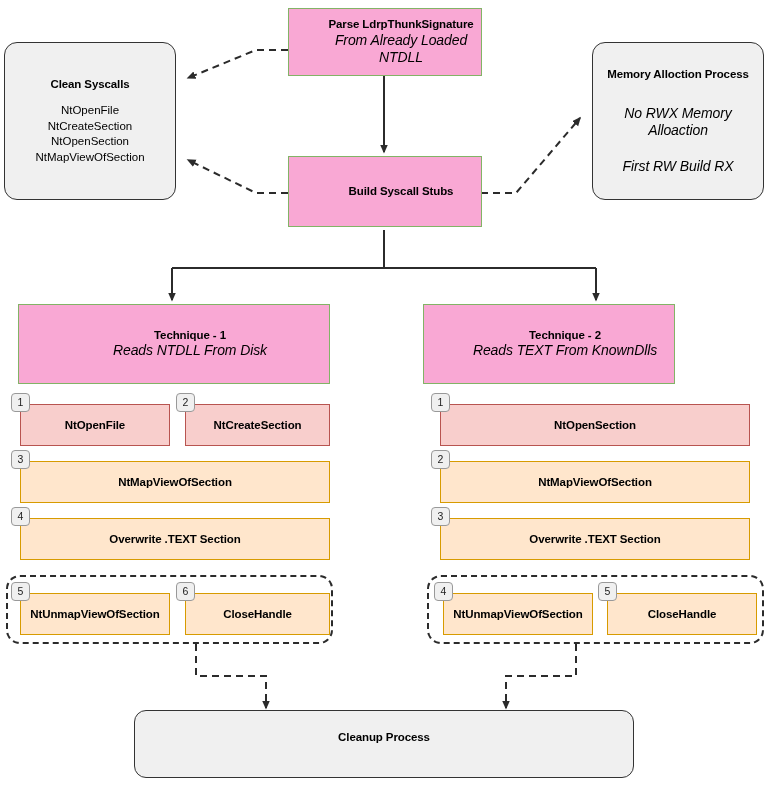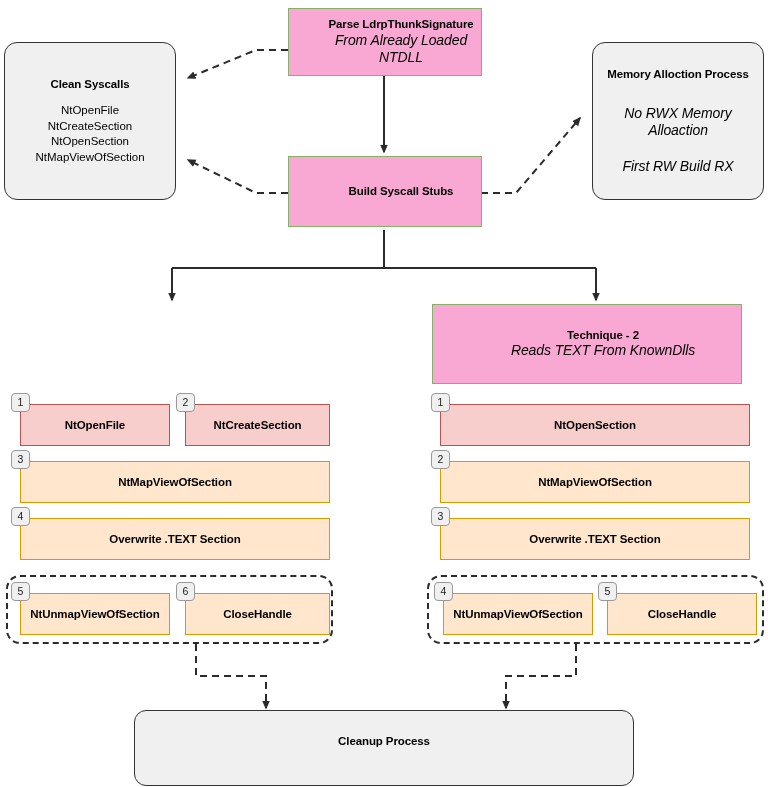--- a/index.html
+++ b/index.html
@@ -160,22 +160,26 @@
   <div class="node grey" style="left:592px; top:42px; width:172px; height:158px;">
     <div class="title" style="margin-bottom:24px;">Memory Alloction Process</div>
     <div class="sub" style="margin-bottom:18px;">No RWX Memory Alloaction</div>
     <div class="sub">First RW Build RX</div>
   </div>
 
   <div class="node green" style="left:288px; top:156px; width:194px; height:71px;">
     <div class="title">Build Syscall Stubs</div>
   </div>
 
-
-  <div class="node green" style="left:432px; top:304px; width:310px; height:80px;">
+  <div class="node green" style="left:18px; top:304px; width:312px; height:80px;">
+    <div class="title">Technique - 1</div>
+    <div class="sub">Reads NTDLL From Disk</div>
+  </div>
+
+  <div class="node green" style="left:423px; top:304px; width:252px; height:80px;">
     <div class="title">Technique - 2</div>
     <div class="sub">Reads TEXT From KnownDlls</div>
   </div>
 
   <div class="node pink" style="left:20px; top:404px; width:150px; height:42px;">
     <div class="title">NtOpenFile</div>
   </div>
   <div class="badge" style="left:11px; top:393px;">1</div>
 
   <div class="node pink" style="left:185px; top:404px; width:145px; height:42px;">
@@ -225,17 +229,17 @@
   <div class="node orange" style="left:443px; top:593px; width:150px; height:42px;">
     <div class="title">NtUnmapViewOfSection</div>
   </div>
   <div class="badge" style="left:434px; top:582px;">4</div>
 
   <div class="node orange" style="left:607px; top:593px; width:150px; height:42px;">
     <div class="title">CloseHandle</div>
   </div>
   <div class="badge" style="left:598px; top:582px;">5</div>
 
-  <div class="node grey" style="left:134px; top:710px; width:500px; height:76px; border-radius:12px;">
+  <div class="node grey" style="left:134px; top:710px; width:500px; height:68px; border-radius:12px;">
     <div class="title" style="margin-bottom:14px;">Cleanup Process</div>
   </div>
 
 </div>
 
 </body></html>

